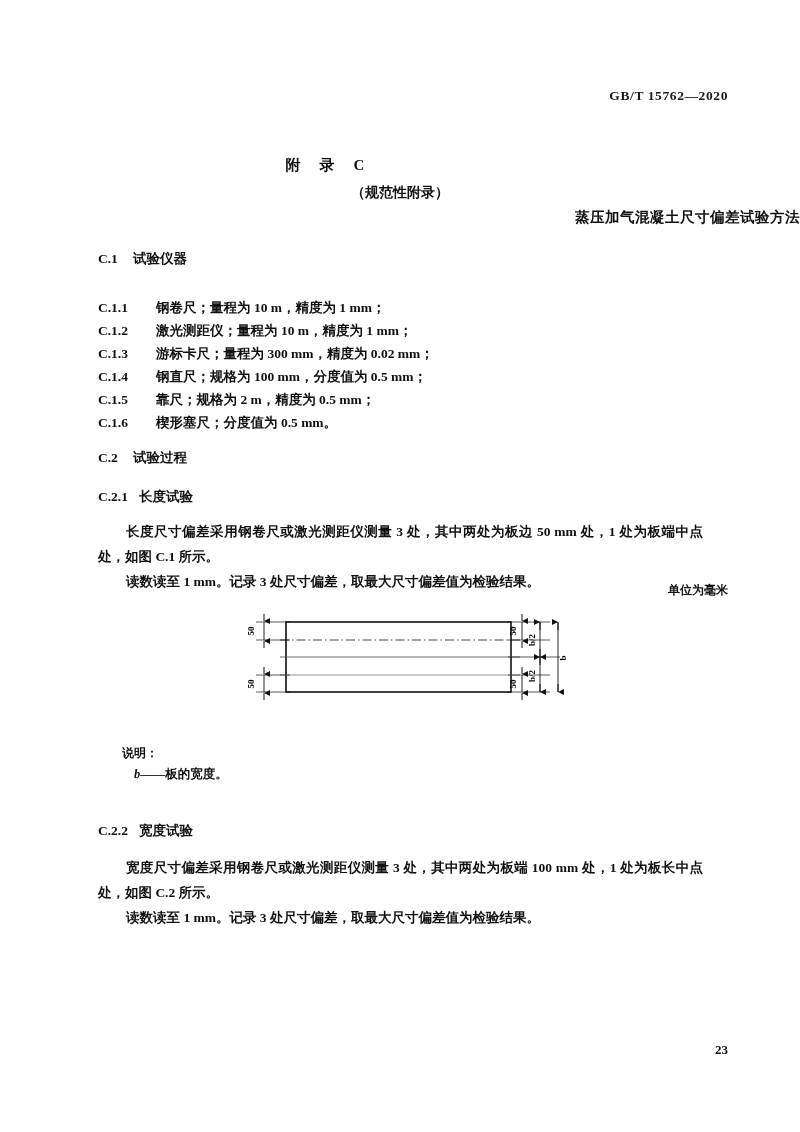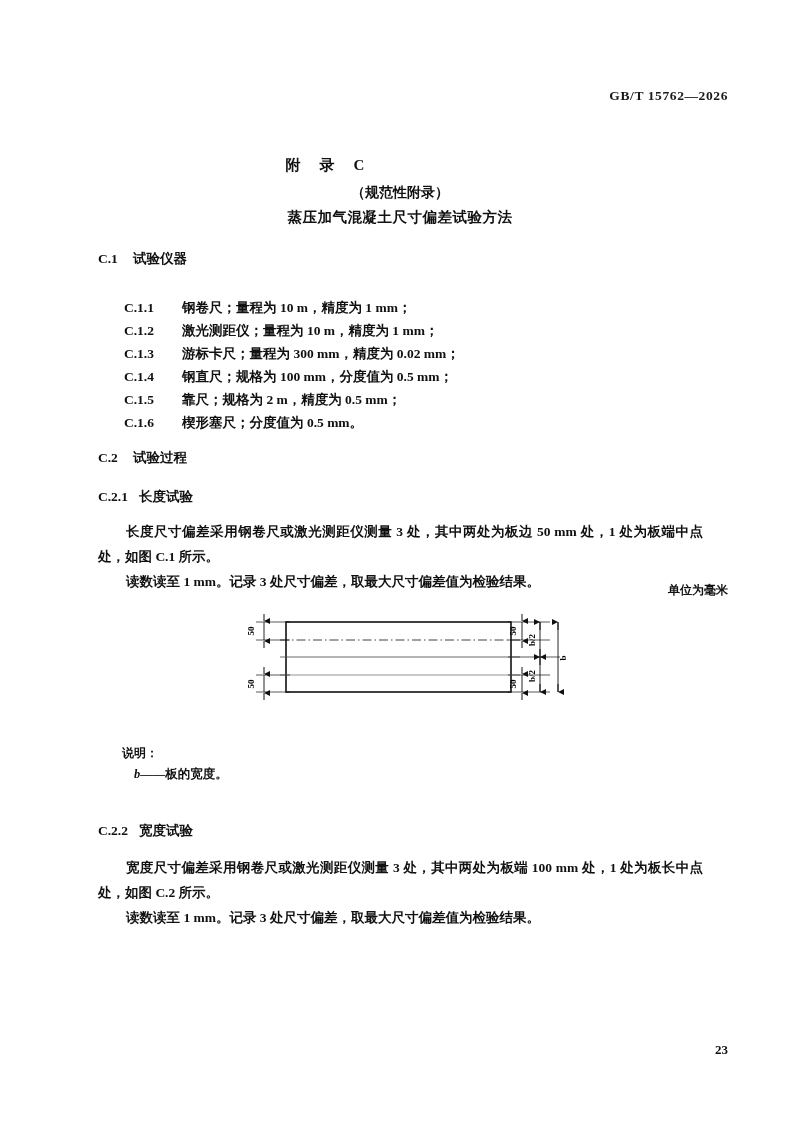--- a/index.html
+++ b/index.html
@@ -46,21 +46,21 @@
     width: 800px;
     text-align: center;
     font-weight: bold;
     font-size: 14px;
   }
   .annex-name {
     position: absolute;
     top: 208px;
     left: 0;
     width: 800px;
-    text-align: center;
+    text-align: right;
     font-weight: bold;
     font-size: 14.5px;
     letter-spacing: 0.5px;
   }
   
   .h2 {
     position: absolute;
     left: 98px;
     font-weight: bold;
     font-size: 13.5px;
@@ -73,21 +73,20 @@
     font-size: 13.5px;
   }
   .h3 .num { margin-right: 11px; }
 
   .item {
     position: absolute;
     left: 98px;
     font-size: 13.5px;
     font-weight: bold;
     white-space: nowrap;
-    margin-left: 26px;
   }
   .item .inum { display: inline-block; width: 58px; }
 
   .para {
     position: absolute;
     left: 98px;
     width: 605px;
     font-size: 13.5px;
     font-weight: bold;
     line-height: 25px;
@@ -150,21 +149,21 @@
     font-size: 9px;
     font-weight: bold;
     font-family: "Liberation Serif", serif;
   }
 </style>
 </head>
 <body>
 
 <div class="page">
 
-  <div class="hdr-std">GB/T 15762—2026</div>
+  <div class="hdr-std">GB/T 15762—2020</div>
 
   <div class="annex-title">附　录　C</div>
   <div class="annex-kind">（规范性附录）</div>
   <div class="annex-name">蒸压加气混凝土尺寸偏差试验方法</div>
 
   <div class="h2" style="top:250px">
     <span class="num">C.1</span><span>试验仪器</span>
   </div>
 
   <div class="item" style="top:299px">

